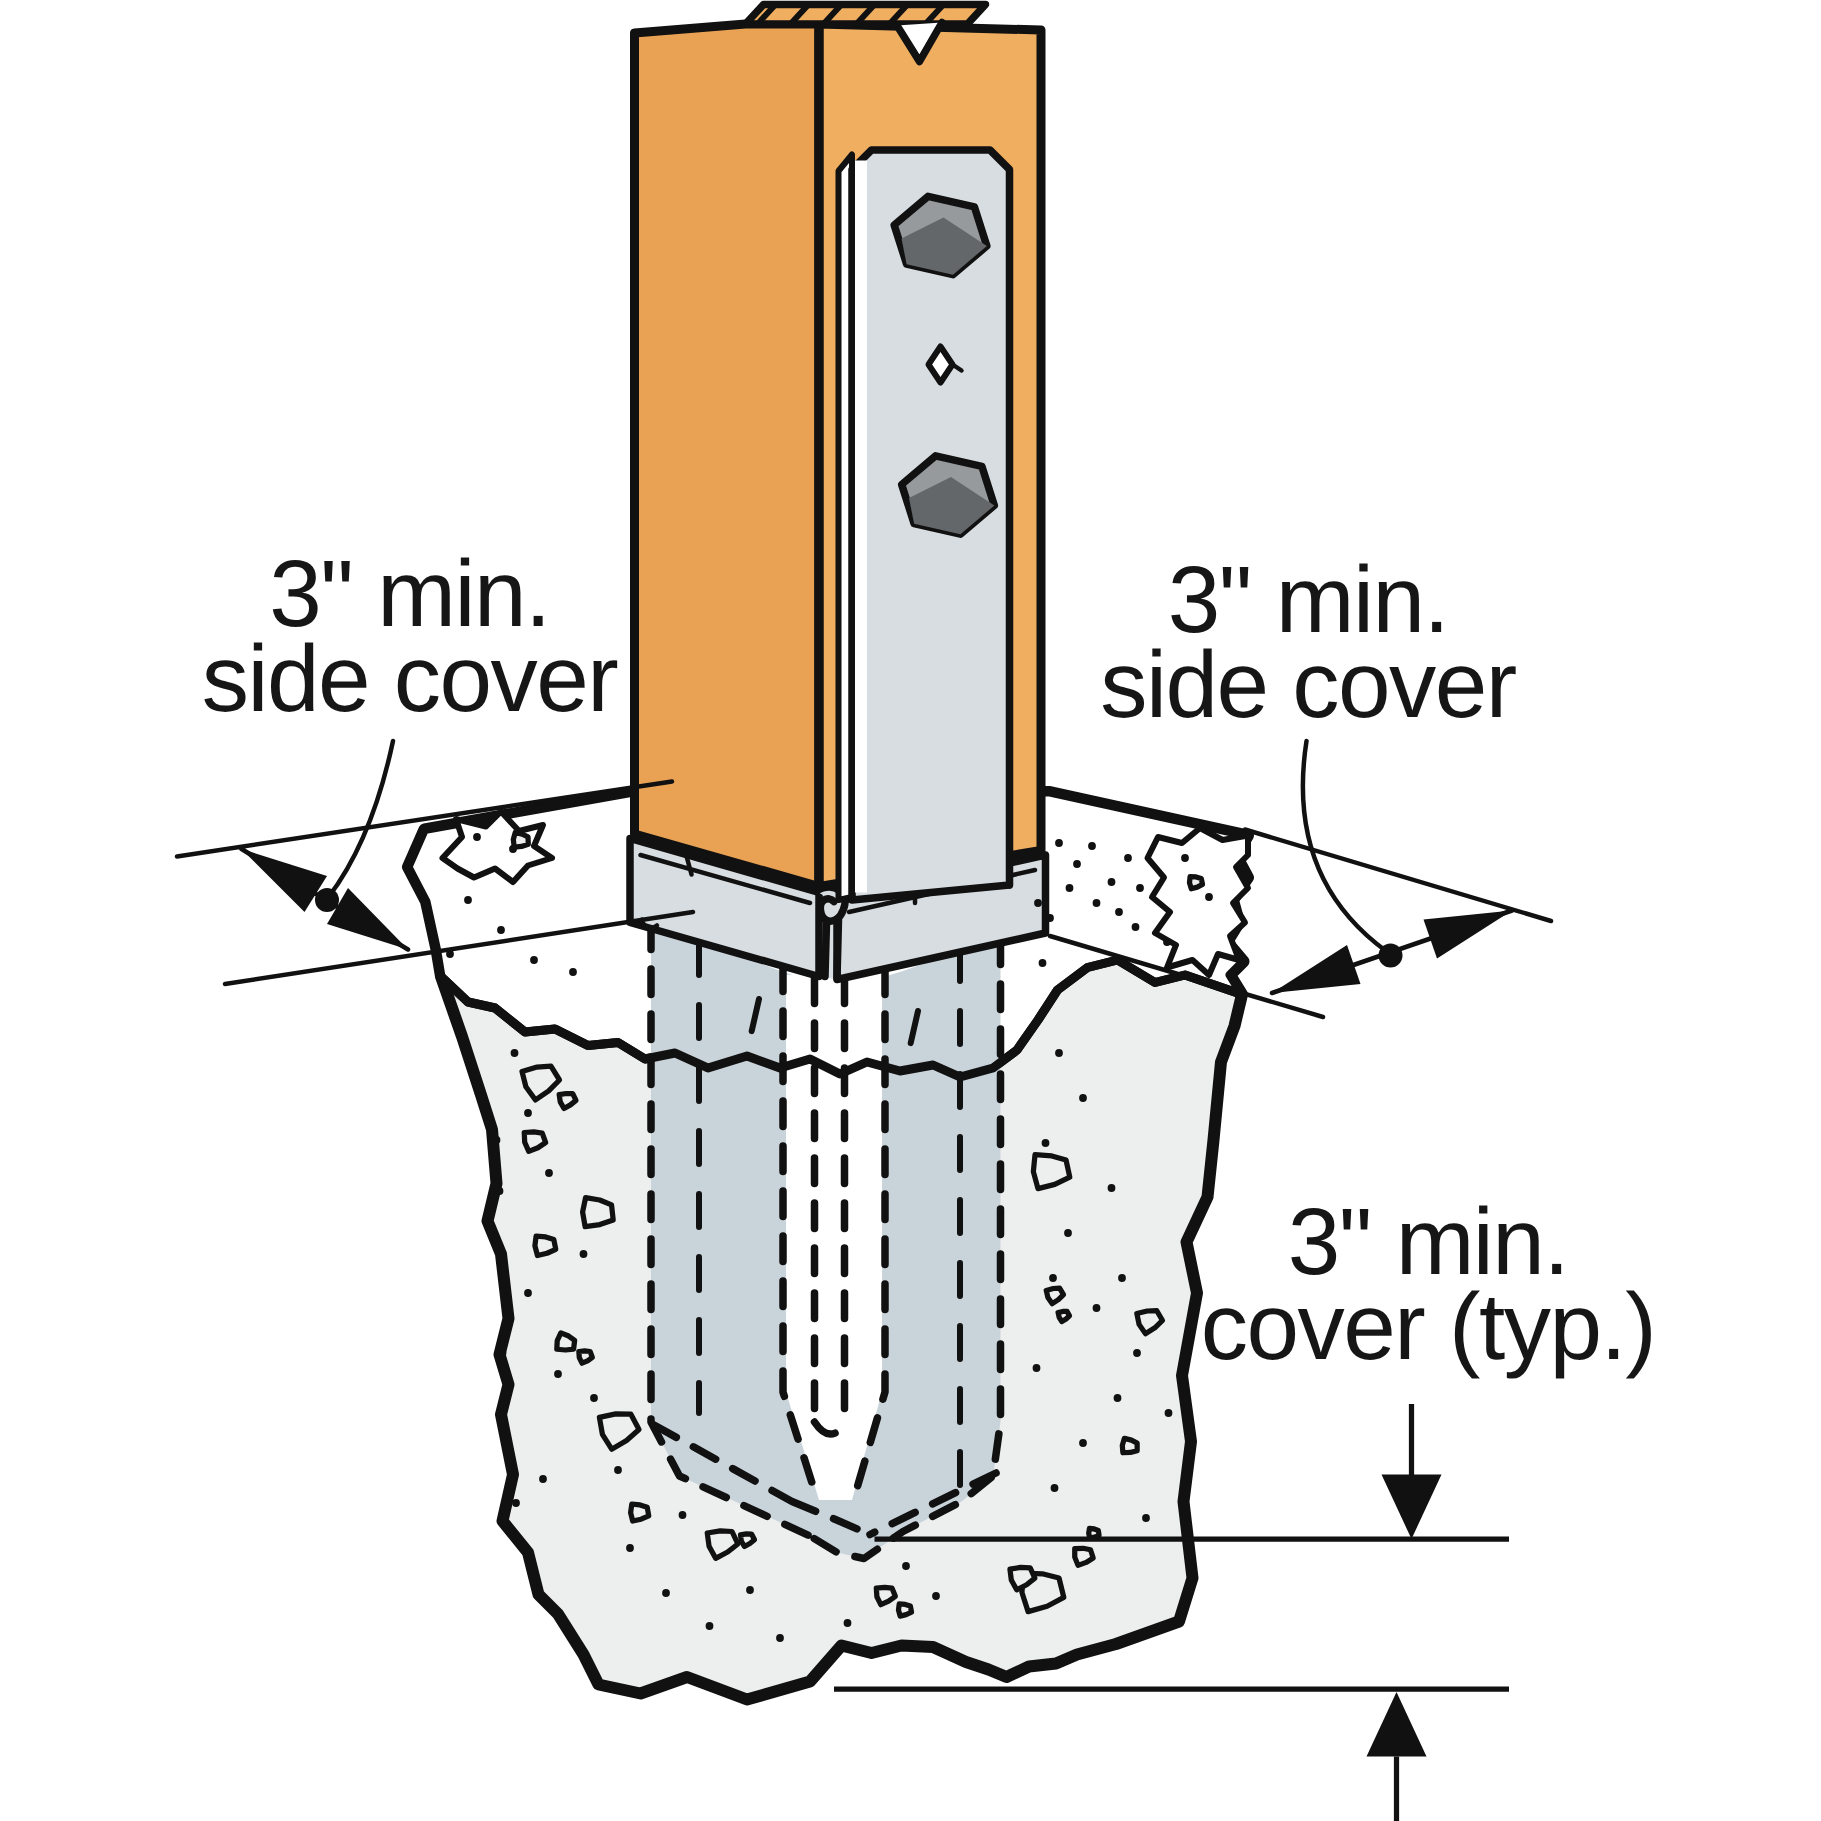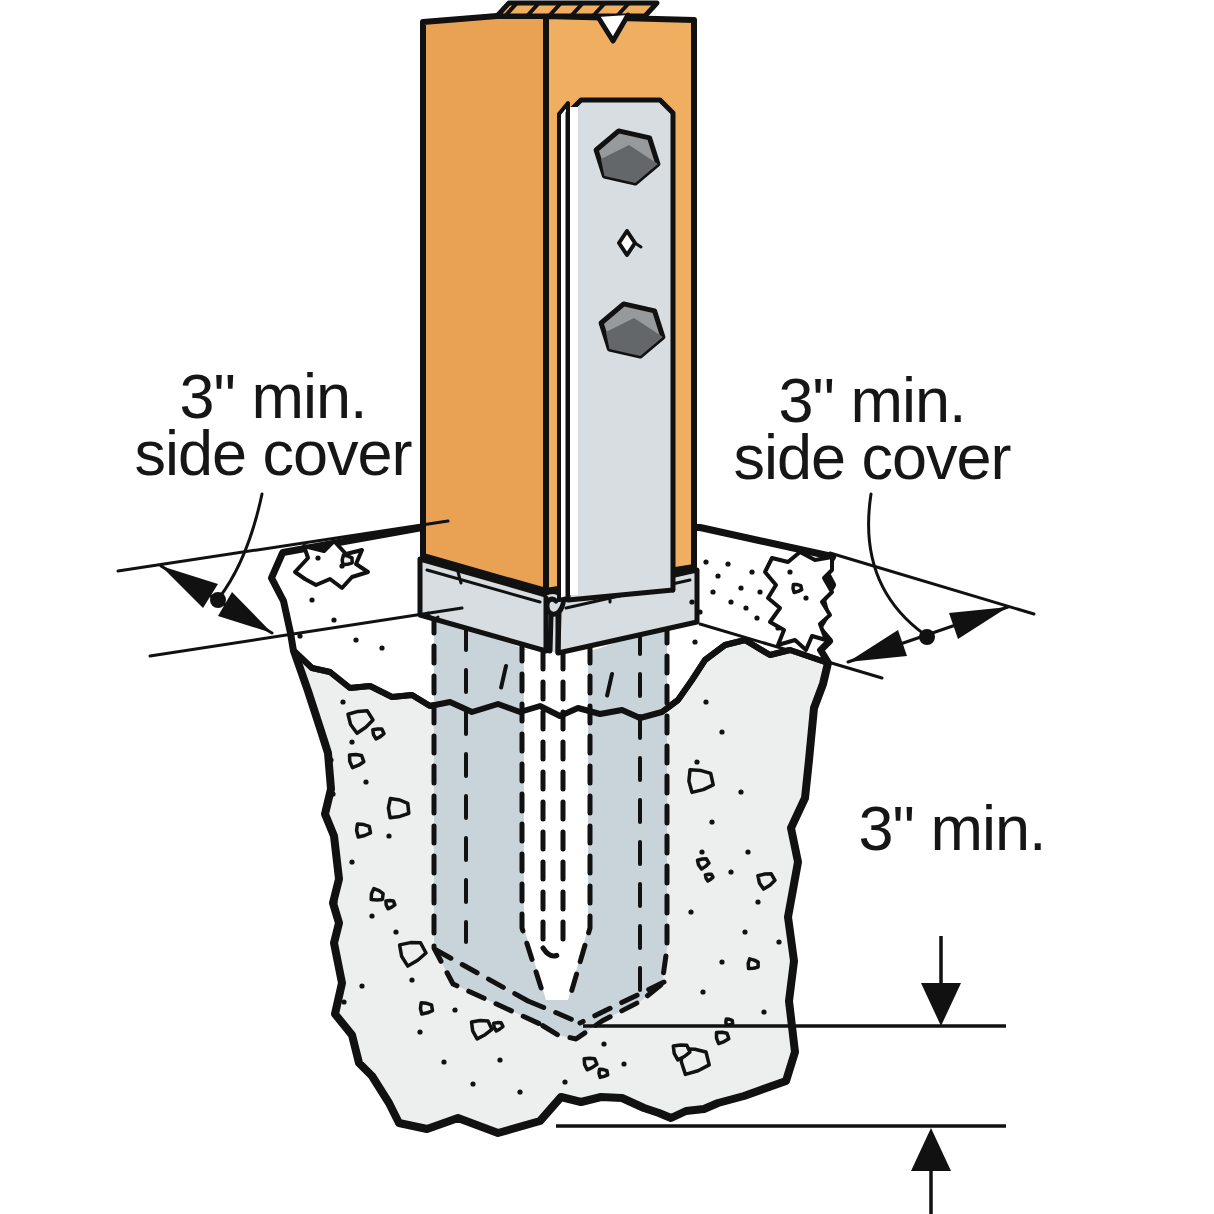--- a/index.html
+++ b/index.html
@@ -225,15 +225,16 @@
 <div class="lbl" style="left:273px;top:368px;">
   <div>3" min.</div>
   <div>side cover</div>
 </div>
 <div class="lbl" style="left:872px;top:372px;">
   <div>3" min.</div>
   <div>side cover</div>
 </div>
 <div class="lbl" style="left:952px;top:800px;">
   <div>3" min.</div>
+  <div>cover (typ.)</div>
 </div>
 
 </div>
 
 </body></html>

